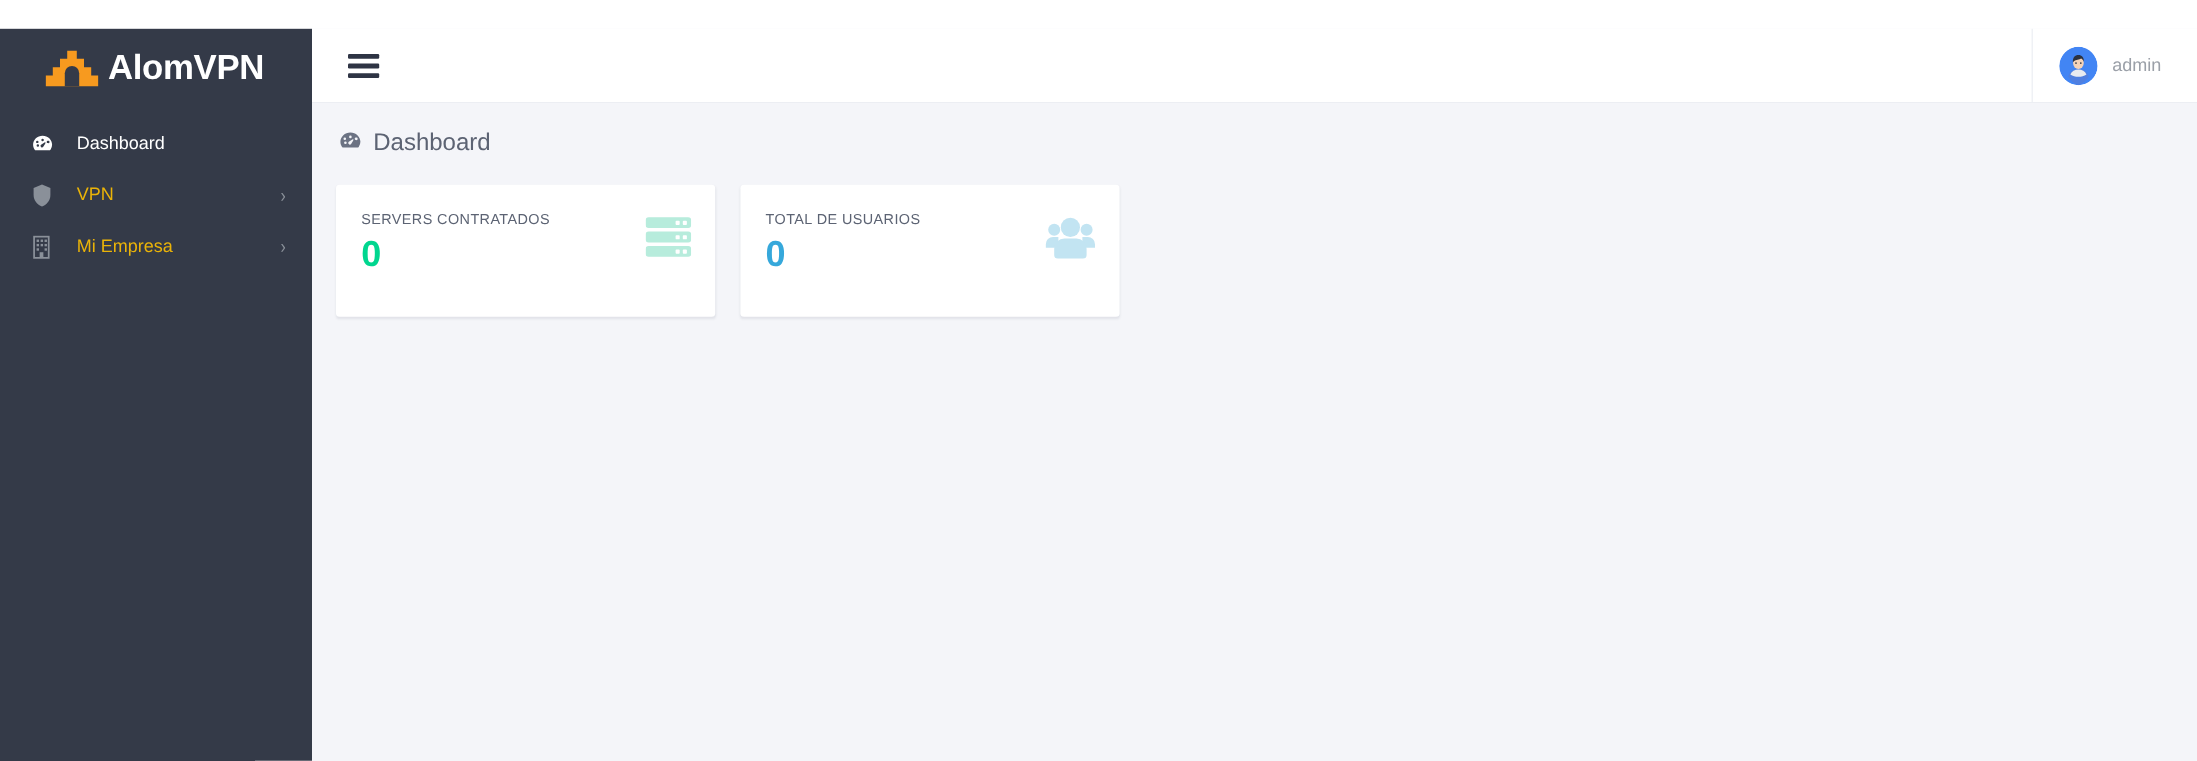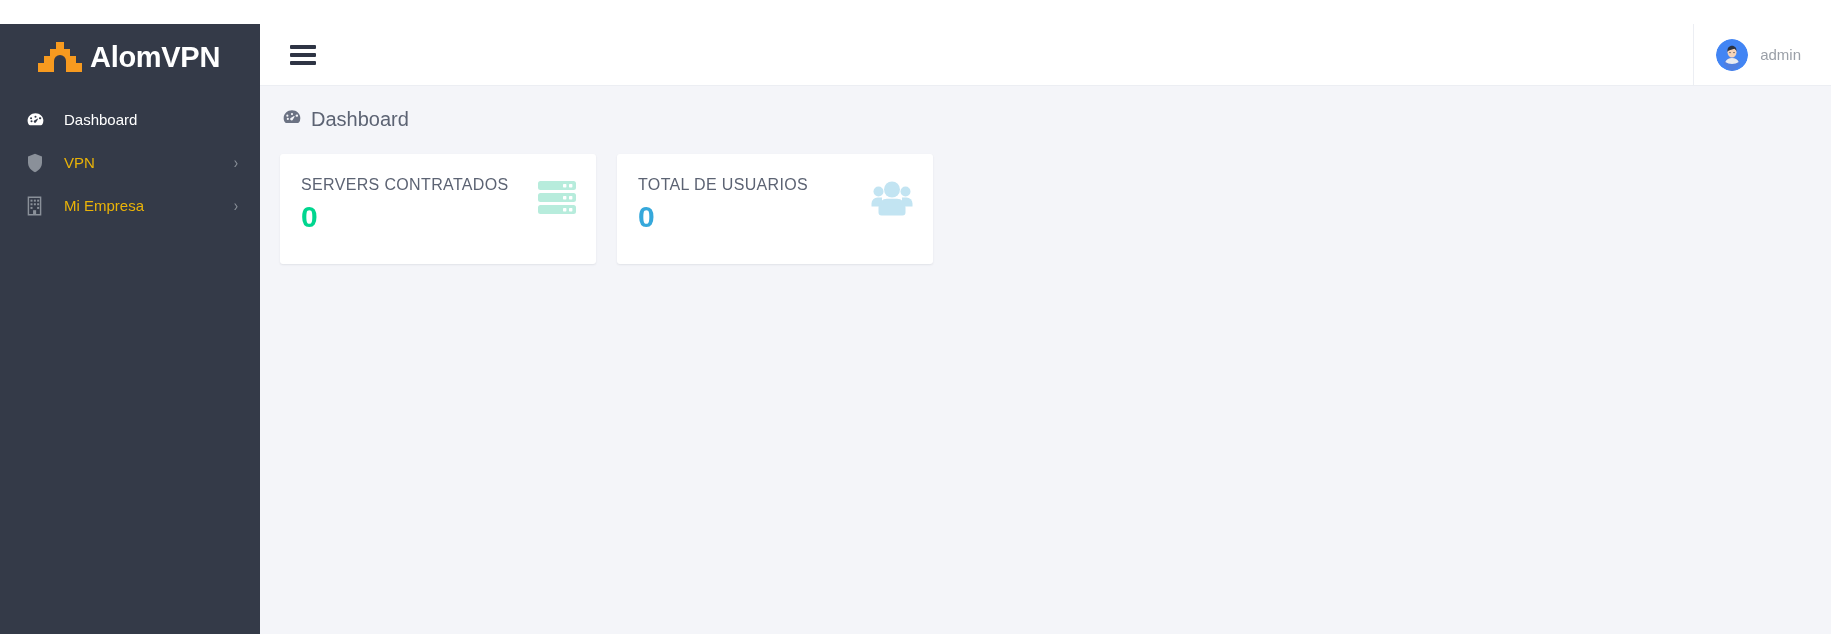--- a/index.html
+++ b/index.html
@@ -152,21 +152,21 @@
     border-radius: 3px;
     box-shadow: 0 1px 2px rgba(60,70,90,0.10);
     padding: 22px 18px 0 21px;
     display: flex;
     align-items: flex-start;
     justify-content: space-between;
     position: relative;
   }
   .stat-left { display: flex; flex-direction: column; }
   .stat-label {
-    font-size: 16px;
+    font-size: 12px;
     letter-spacing: 0.35px;
     color: #5c6373;
     text-transform: uppercase;
     white-space: nowrap;
   }
   .stat-value {
     font-size: 30px;
     font-weight: bold;
     line-height: 34px;
     margin-top: 6px;

